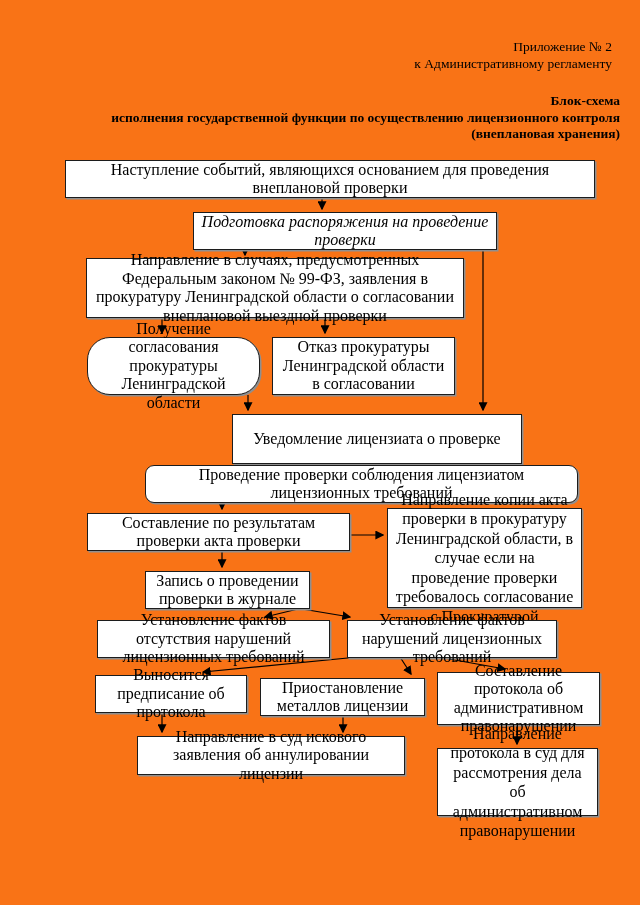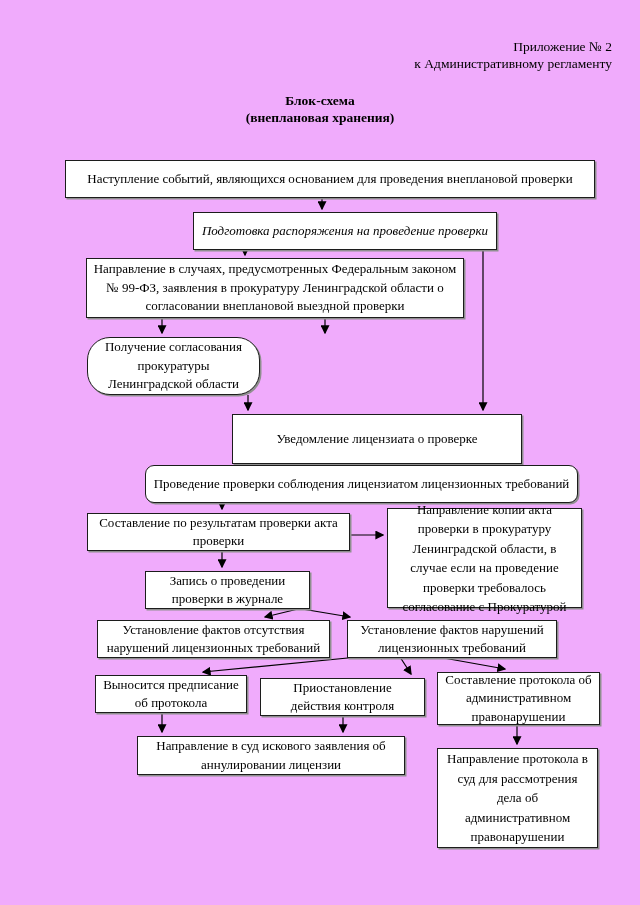--- a/index.html
+++ b/index.html
@@ -1,72 +1,73 @@
 <!DOCTYPE html>
 <html lang="ru"><head>
 <meta charset="utf-8">
 <style>
   html,body{margin:0;padding:0;background:#ffffff;}
   body{
     width:640px;height:905px;position:relative;overflow:hidden;
     font-family:"Liberation Serif","DejaVu Serif",serif;
     color:#000;
   }
-  .page{position:absolute;inset:0;background:#f0abfc;}
+  .page{position:absolute;inset:0;background:#f97316;}
   
   .appendix{
     position:absolute;top:38px;right:28px;text-align:right;
     font-size:13.5px;line-height:17px;
   }
   .doc-title{
-    position:absolute;top:93px;left:20px;width:600px;text-align:center;
+    position:absolute;top:93px;left:20px;width:600px;text-align:right;
     font-weight:bold;font-size:13.5px;line-height:15.5px;
   }
   .doc-title div{margin-bottom:1px;}
   
   .node{
     position:absolute;box-sizing:border-box;
     border:1.4px solid #1c1c1c;background:#fff;
     box-shadow:1.5px 1.5px 0 #8f8f8f;
     display:flex;align-items:center;justify-content:center;
-    text-align:center;font-size:13px;line-height:18.5px;
+    text-align:center;font-size:16px;line-height:18.5px;
     padding:18px 6px;
   }
   .b1 {left:65px; top:160px;width:530px;height:31px;}
   .b2 {left:193px;top:212px;width:304px;height:29px;font-style:italic;}
   .b3 {left:86px; top:258px;width:378px;height:60px;}
   .b4 {left:87px; top:337px;width:173px;height:58px;border-radius:23px;}
   .b5 {left:272px;top:337px;width:183px;height:58px;}
   .b6 {left:232px;top:414px;width:290px;height:50px;}
   .b7 {left:145px;top:465px;width:433px;height:29px;border-radius:9px;}
   .b8 {left:87px; top:513px;width:263px;height:28px;}
   .b9 {left:387px;top:508px;width:195px;height:100px;line-height:19.5px;}
   .b10{left:145px;top:571px;width:165px;height:38px;}
   .b11{left:97px; top:620px;width:233px;height:37px;}
   .b12{left:347px;top:620px;width:210px;height:37px;}
   .b13{left:95px; top:675px;width:152px;height:37px;}
   .b14{left:260px;top:678px;width:165px;height:37px;}
   .b15{left:437px;top:672px;width:163px;height:53px;}
   .b16{left:137px;top:736px;width:268px;height:39px;}
-  .b17{left:437px;top:748px;width:161px;height:100px;line-height:19.5px;}
+  .b17{left:437px;top:748px;width:161px;height:68px;line-height:19.5px;}
   svg.connectors{position:absolute;inset:0;width:640px;height:905px;pointer-events:none;}
   svg.connectors line{stroke:#000;stroke-width:1.2;}
 </style>
 </head>
 <body>
 
 <div class="page">
 
   <div class="appendix">
     <div>Приложение № 2</div>
     <div>к Административному регламенту</div>
   </div>
 
   <div class="doc-title">
     <div>Блок-схема</div>
+    <div>исполнения государственной функции по осуществлению лицензионного контроля</div>
     <div>(внеплановая хранения)</div>
   </div>
 
   <svg class="connectors" viewBox="0 0 640 905" xmlns="http://www.w3.org/2000/svg">
     <defs>
       <marker id="arrow" viewBox="0 0 10 10" refX="8.5" refY="5" markerWidth="7.5" markerHeight="7.5" orient="auto-start-reverse">
         <path d="M0,0 L10,5 L0,10 z" fill="#000"></path>
       </marker>
     </defs>
     <line x1="322" y1="191" x2="322" y2="209" marker-end="url(#arrow)"></line>
@@ -86,26 +87,27 @@
     <line x1="438" y1="657" x2="505" y2="669" marker-end="url(#arrow)"></line>
     <line x1="162" y1="712" x2="162" y2="732" marker-end="url(#arrow)"></line>
     <line x1="343" y1="715" x2="343" y2="732" marker-end="url(#arrow)"></line>
     <line x1="517" y1="725" x2="517" y2="744" marker-end="url(#arrow)"></line>
   </svg>
 
   <div class="node b1">Наступление событий, являющихся основанием для проведения внеплановой проверки</div>
   <div class="node b2">Подготовка распоряжения на проведение проверки</div>
   <div class="node b3">Направление в случаях, предусмотренных Федеральным законом № 99-ФЗ, заявления в прокуратуру Ленинградской области о согласовании внеплановой выездной  проверки</div>
   <div class="node b4">Получение согласования прокуратуры Ленинградской области</div>
+  <div class="node b5">Отказ прокуратуры Ленинградской области в согласовании</div>
   <div class="node b6">Уведомление лицензиата о проверке</div>
   <div class="node b7">Проведение проверки соблюдения лицензиатом лицензионных требований</div>
   <div class="node b8">Составление по результатам проверки акта проверки</div>
   <div class="node b9">Направление копии акта проверки в прокуратуру Ленинградской области, в случае если на проведение проверки требовалось согласование с Прокуратурой</div>
   <div class="node b10">Запись о проведении проверки в журнале</div>
   <div class="node b11">Установление фактов отсутствия нарушений лицензионных требований</div>
   <div class="node b12">Установление фактов нарушений лицензионных требований</div>
   <div class="node b13">Выносится предписание об протокола</div>
-  <div class="node b14">Приостановление действия контроля</div>
+  <div class="node b14">Приостановление металлов лицензии</div>
   <div class="node b15">Составление протокола об административном правонарушении</div>
   <div class="node b16">Направление в суд искового заявления об аннулировании лицензии</div>
   <div class="node b17">Направление протокола в суд для рассмотрения дела об административном правонарушении</div>
 
 </div>
 
 </body></html>

